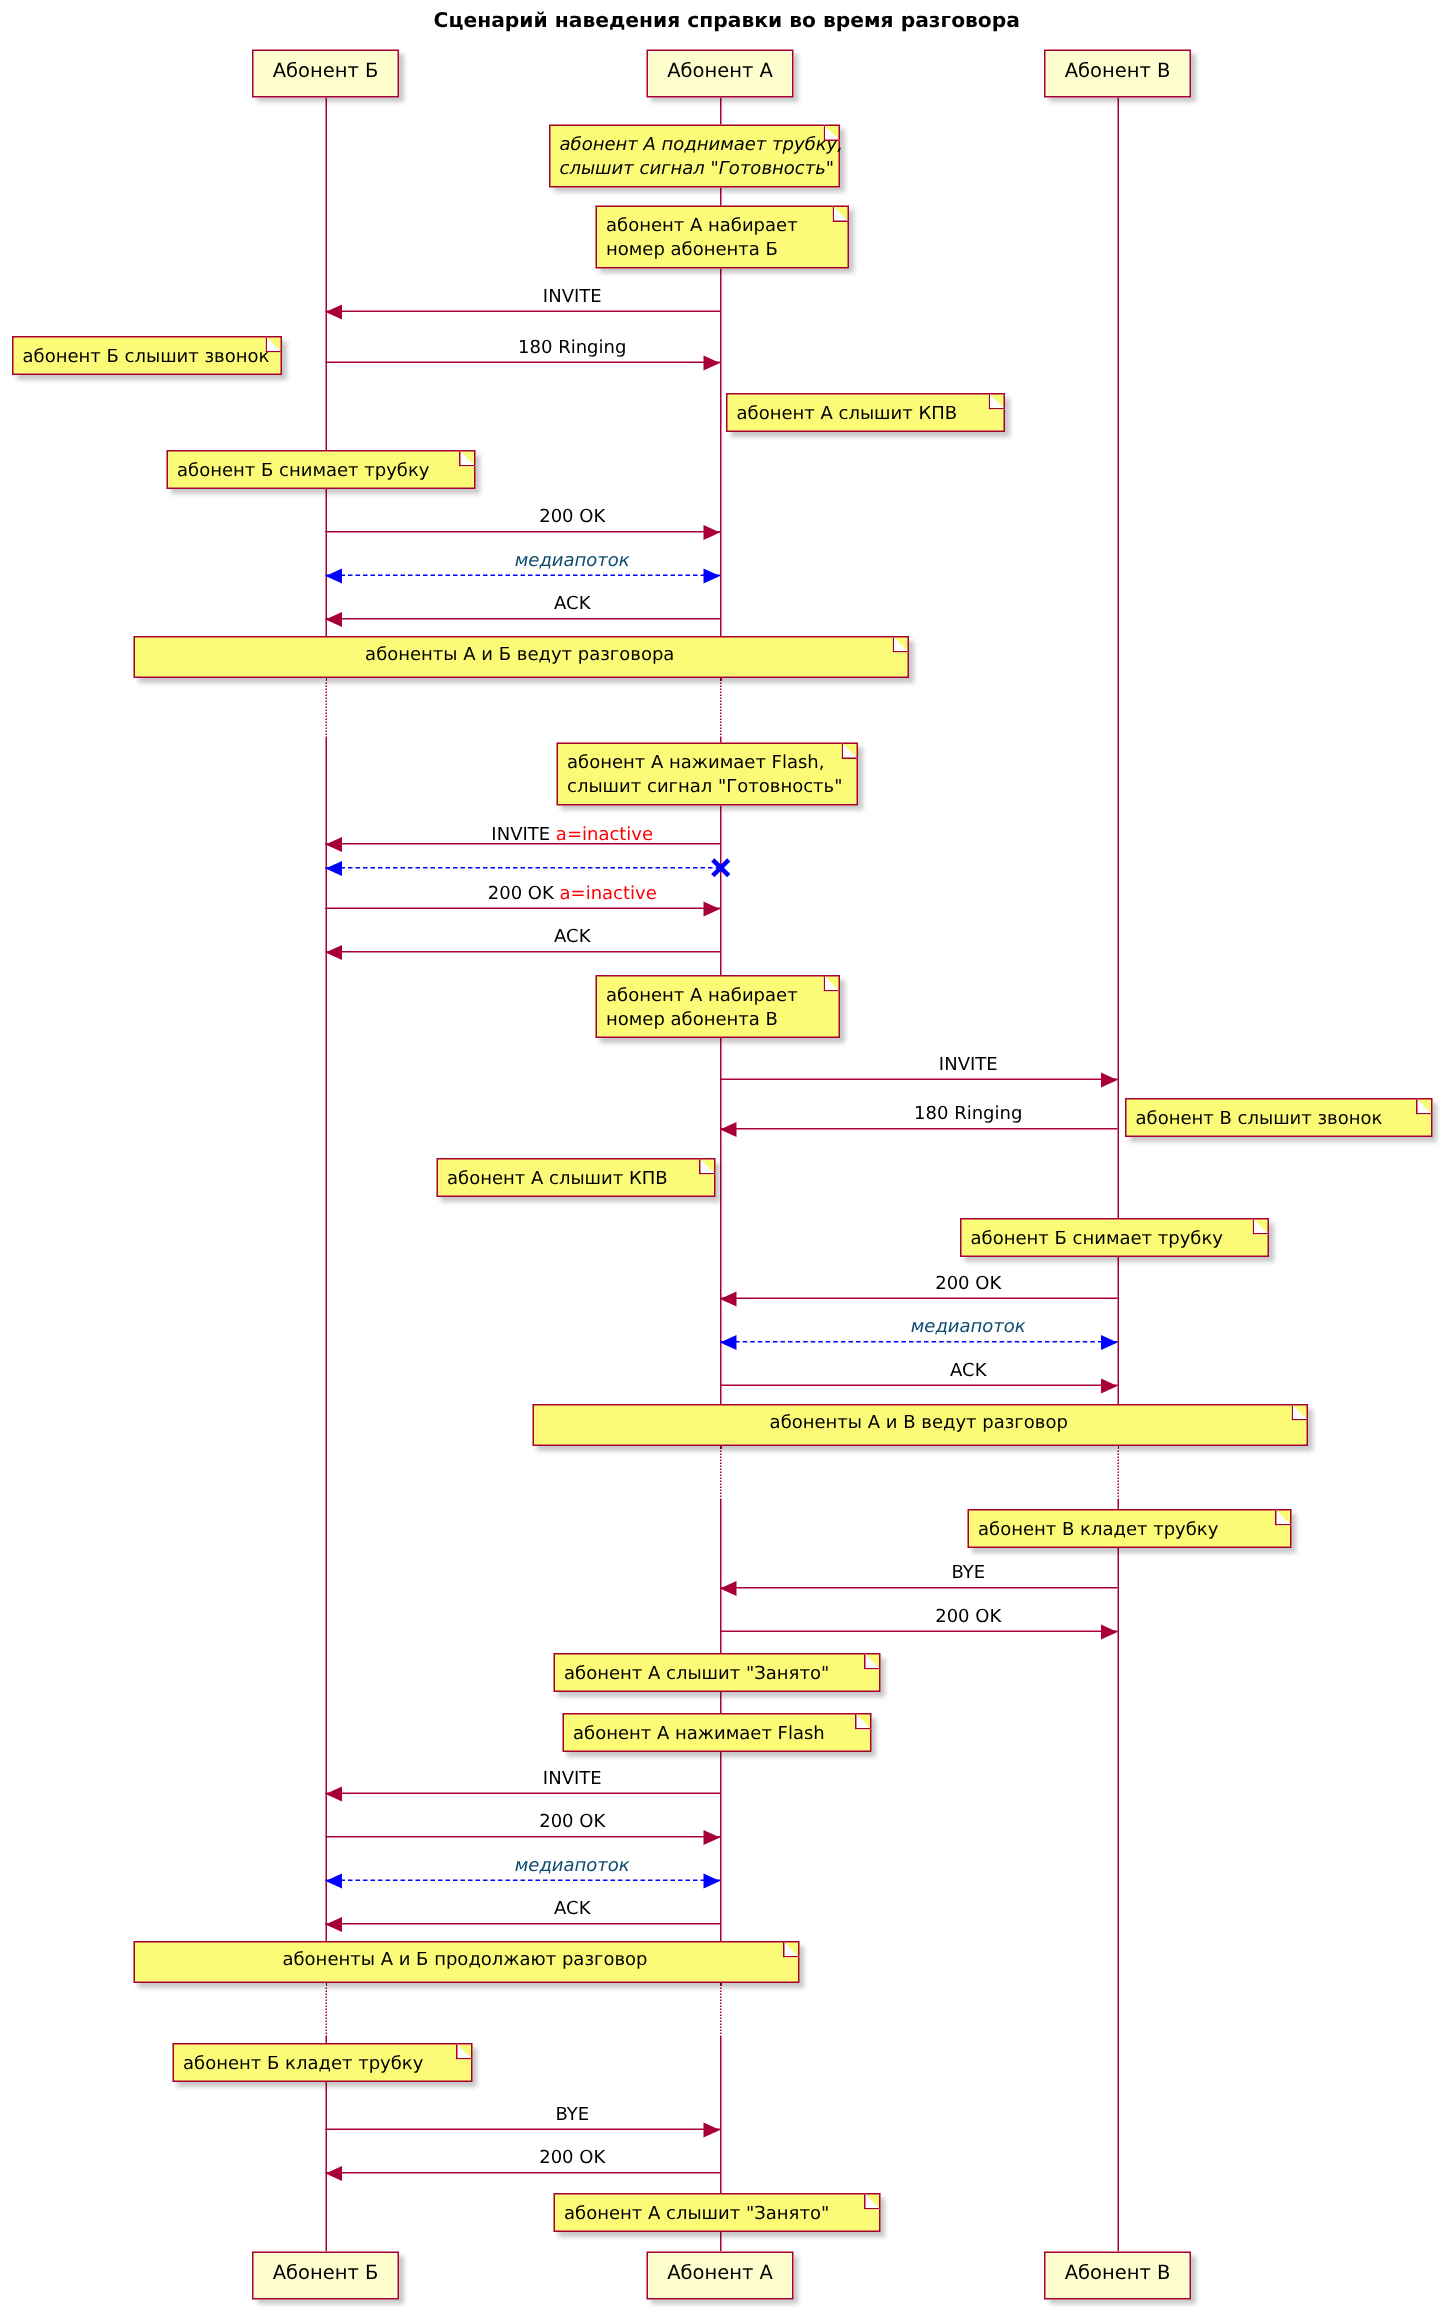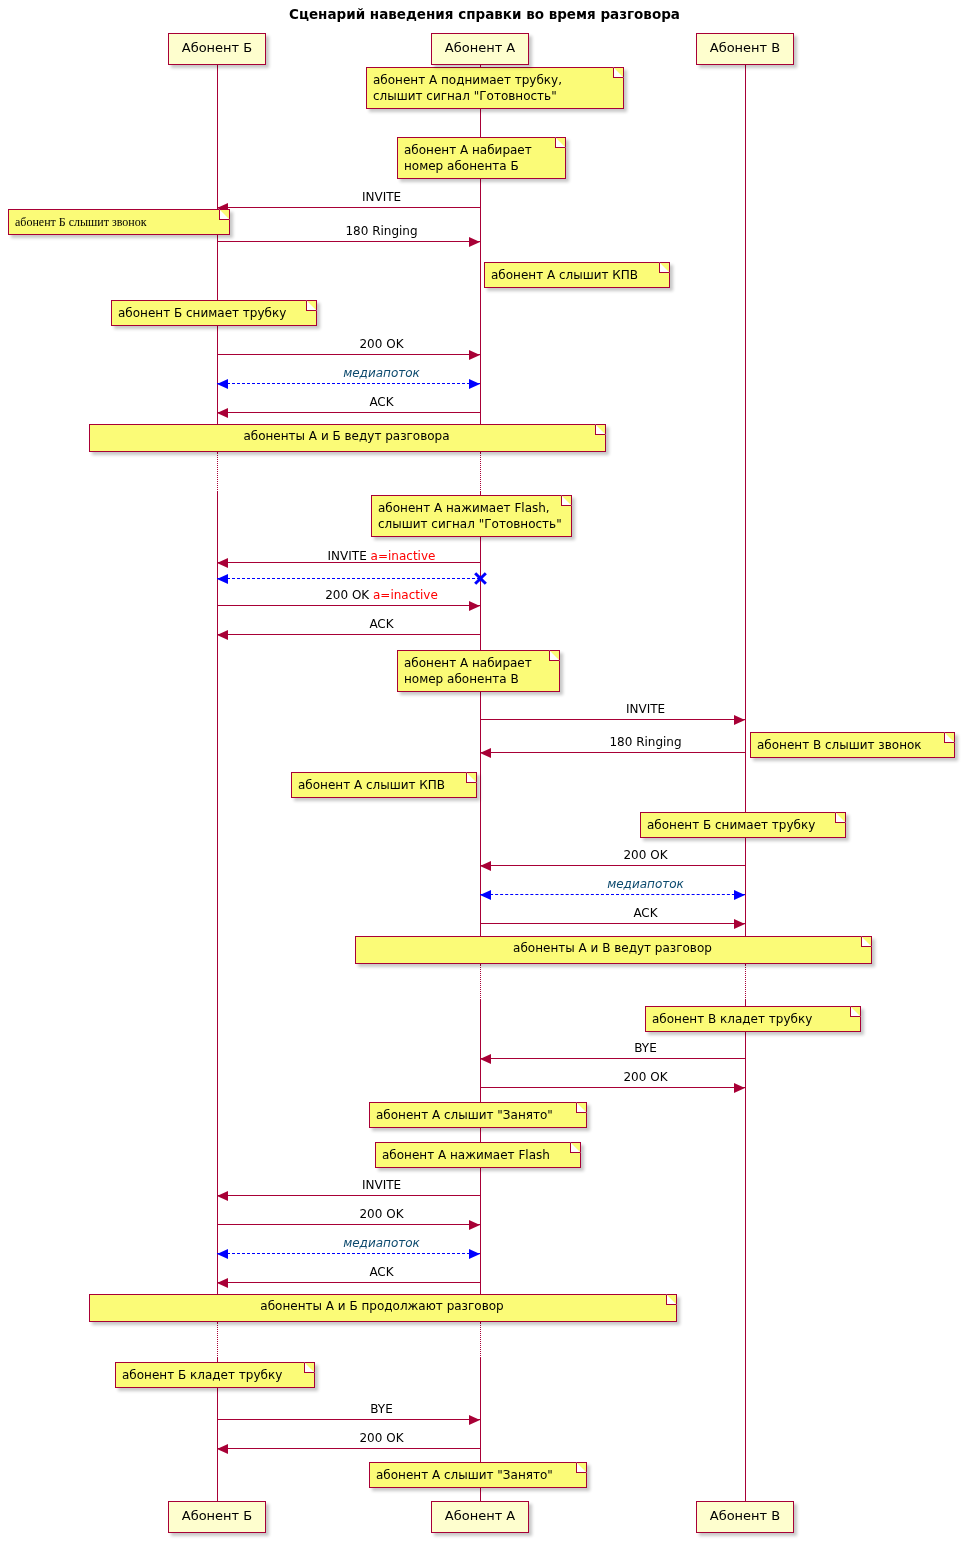--- a/index.html
+++ b/index.html
@@ -240,40 +240,40 @@
       <div class="msg-label media" style="left: 217px; width: 263px; top: 1236px;">медиапоток</div>
       <div class="msg-line" style="left: 217px; top: 1282px; width: 263px;"></div>
       <div class="arrow-head head-left" style="top: 1278px; left: 217px;"></div>
       <div class="msg-label" style="left: 217px; width: 263px; top: 1265px;">ACK</div>
       <div class="msg-line" style="left: 217px; top: 1419px; width: 263px;"></div>
       <div class="arrow-head head-right" style="top: 1415px; left: 469px;"></div>
       <div class="msg-label" style="left: 217px; width: 263px; top: 1402px;">BYE</div>
       <div class="msg-line" style="left: 217px; top: 1448px; width: 263px;"></div>
       <div class="arrow-head head-left" style="top: 1444px; left: 217px;"></div>
       <div class="msg-label" style="left: 217px; width: 263px; top: 1431px;">200 OK</div>
-      <div class="note" style="left: 366px; top: 67px; width: 258px; min-height: 38px;">абонент А поднимает трубку,
+      <div class="note" style="left: 366px; top: 83px; width: 194px; min-height: 38px; font-style: italic;">абонент А поднимает трубку,
 слышит сигнал "Готовность"</div>
       <div class="note" style="left: 397px; top: 137px; width: 169px; min-height: 38px;">абонент А набирает
 номер абонента Б</div>
-      <div class="note" style="left: 8px; top: 209px; width: 222px; min-height: 24px; font-family: Liberation Serif, serif;">абонент Б слышит звонок</div>
+      <div class="note" style="left: 8px; top: 224px; width: 180px; min-height: 24px;">абонент Б слышит звонок</div>
       <div class="note" style="left: 484px; top: 262px; width: 186px; min-height: 24px;">абонент А слышит КПВ</div>
       <div class="note" style="left: 111px; top: 300px; width: 206px; min-height: 24px;">абонент Б снимает трубку</div>
       <div class="note wide" style="left: 89px; top: 424px; width: 517px; min-height: 28px;">абоненты А и Б ведут разговора</div>
       <div class="note" style="left: 371px; top: 495px; width: 201px; min-height: 38px;">абонент А нажимает Flash,
 слышит сигнал "Готовность"</div>
       <div class="note" style="left: 397px; top: 650px; width: 163px; min-height: 38px;">абонент А набирает
 номер абонента В</div>
       <div class="note" style="left: 750px; top: 732px; width: 205px; min-height: 24px;">абонент В слышит звонок</div>
       <div class="note" style="left: 291px; top: 772px; width: 186px; min-height: 24px;">абонент А слышит КПВ</div>
       <div class="note" style="left: 640px; top: 812px; width: 206px; min-height: 24px;">абонент Б снимает трубку</div>
       <div class="note wide" style="left: 355px; top: 936px; width: 517px; min-height: 28px;">абоненты А и В ведут разговор</div>
       <div class="note" style="left: 645px; top: 1006px; width: 216px; min-height: 24px;">абонент В кладет трубку</div>
       <div class="note" style="left: 369px; top: 1102px; width: 218px; min-height: 24px;">абонент А слышит "Занято"</div>
       <div class="note" style="left: 375px; top: 1142px; width: 206px; min-height: 24px;">абонент А нажимает Flash</div>
-      <div class="note wide" style="left: 89px; top: 1294px; width: 588px; min-height: 28px;">абоненты А и Б продолжают разговор</div>
+      <div class="note wide" style="left: 89px; top: 1294px; width: 444px; min-height: 28px;">абоненты А и Б продолжают разговор</div>
       <div class="note" style="left: 115px; top: 1362px; width: 200px; min-height: 24px;">абонент Б кладет трубку</div>
       <div class="note" style="left: 369px; top: 1462px; width: 218px; min-height: 24px;">абонент А слышит "Занято"</div>
       <div class="participant" style="left: 168px; top: 33px; width: 98px;"><span>Абонент Б</span></div>
       <div class="participant" style="left: 168px; top: 1501px; width: 98px;"><span>Абонент Б</span></div>
       <div class="participant" style="left: 431px; top: 33px; width: 98px;"><span>Абонент А</span></div>
       <div class="participant" style="left: 431px; top: 1501px; width: 98px;"><span>Абонент А</span></div>
       <div class="participant" style="left: 696px; top: 33px; width: 98px;"><span>Абонент В</span></div>
       <div class="participant" style="left: 696px; top: 1501px; width: 98px;"><span>Абонент В</span></div>
     </div>
 </div>

